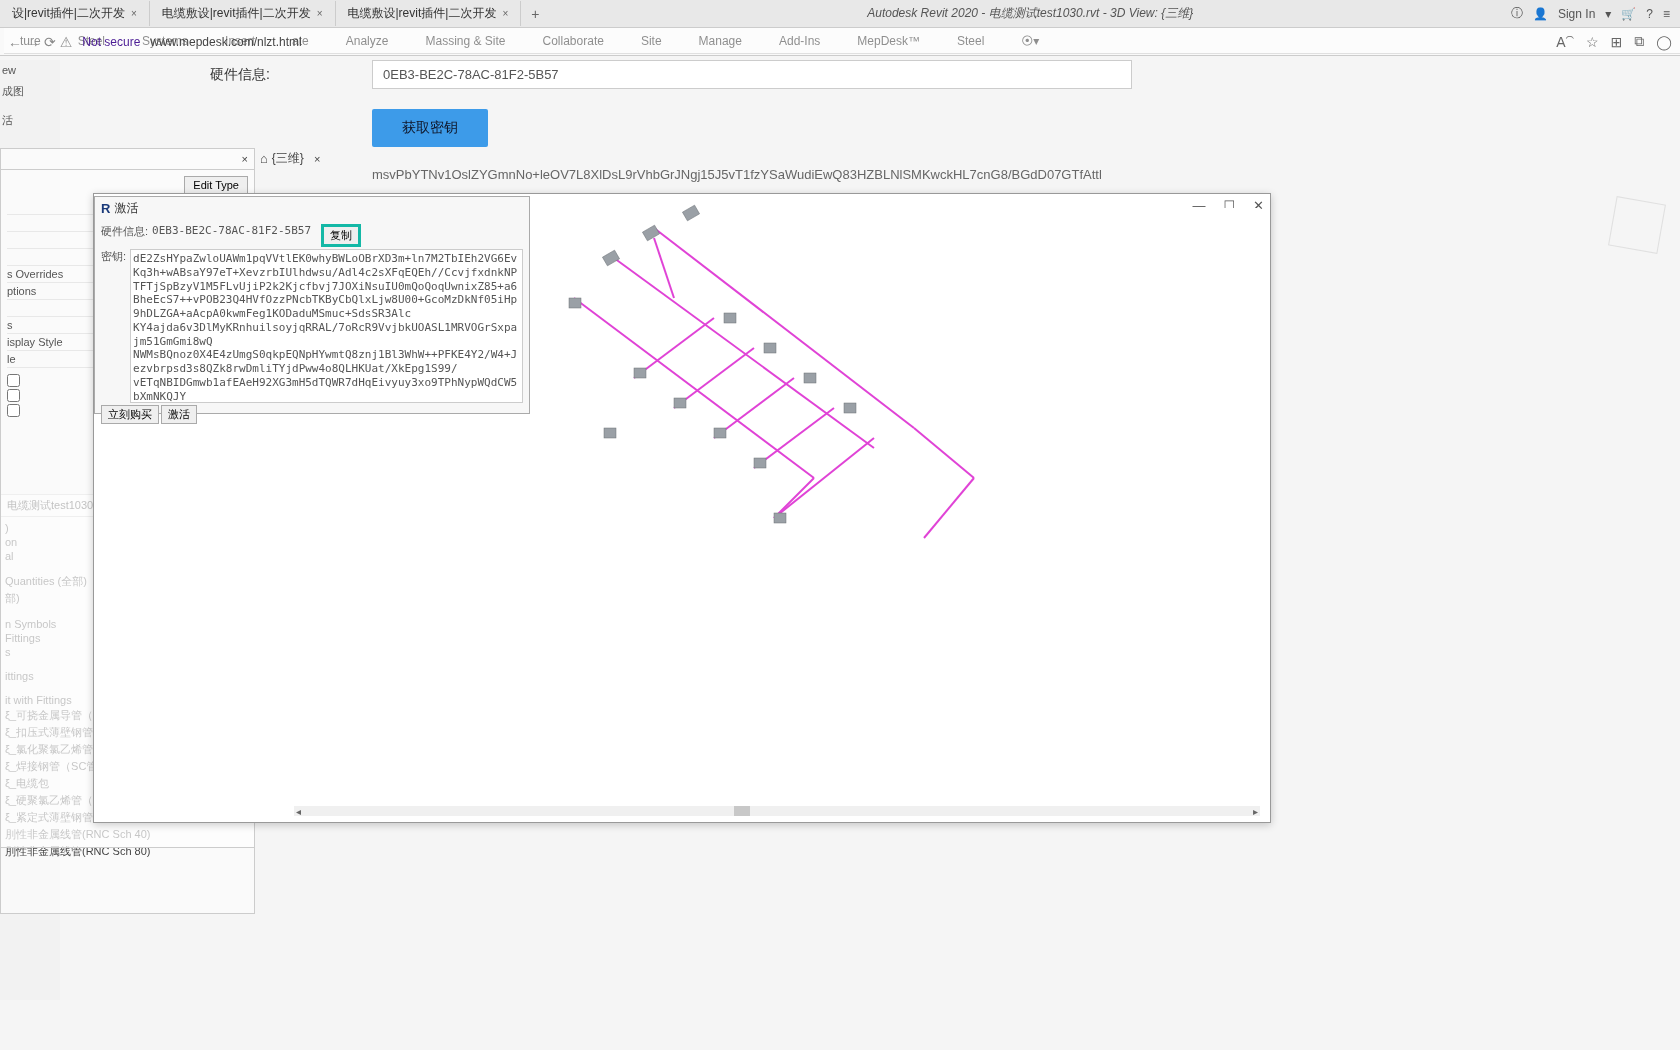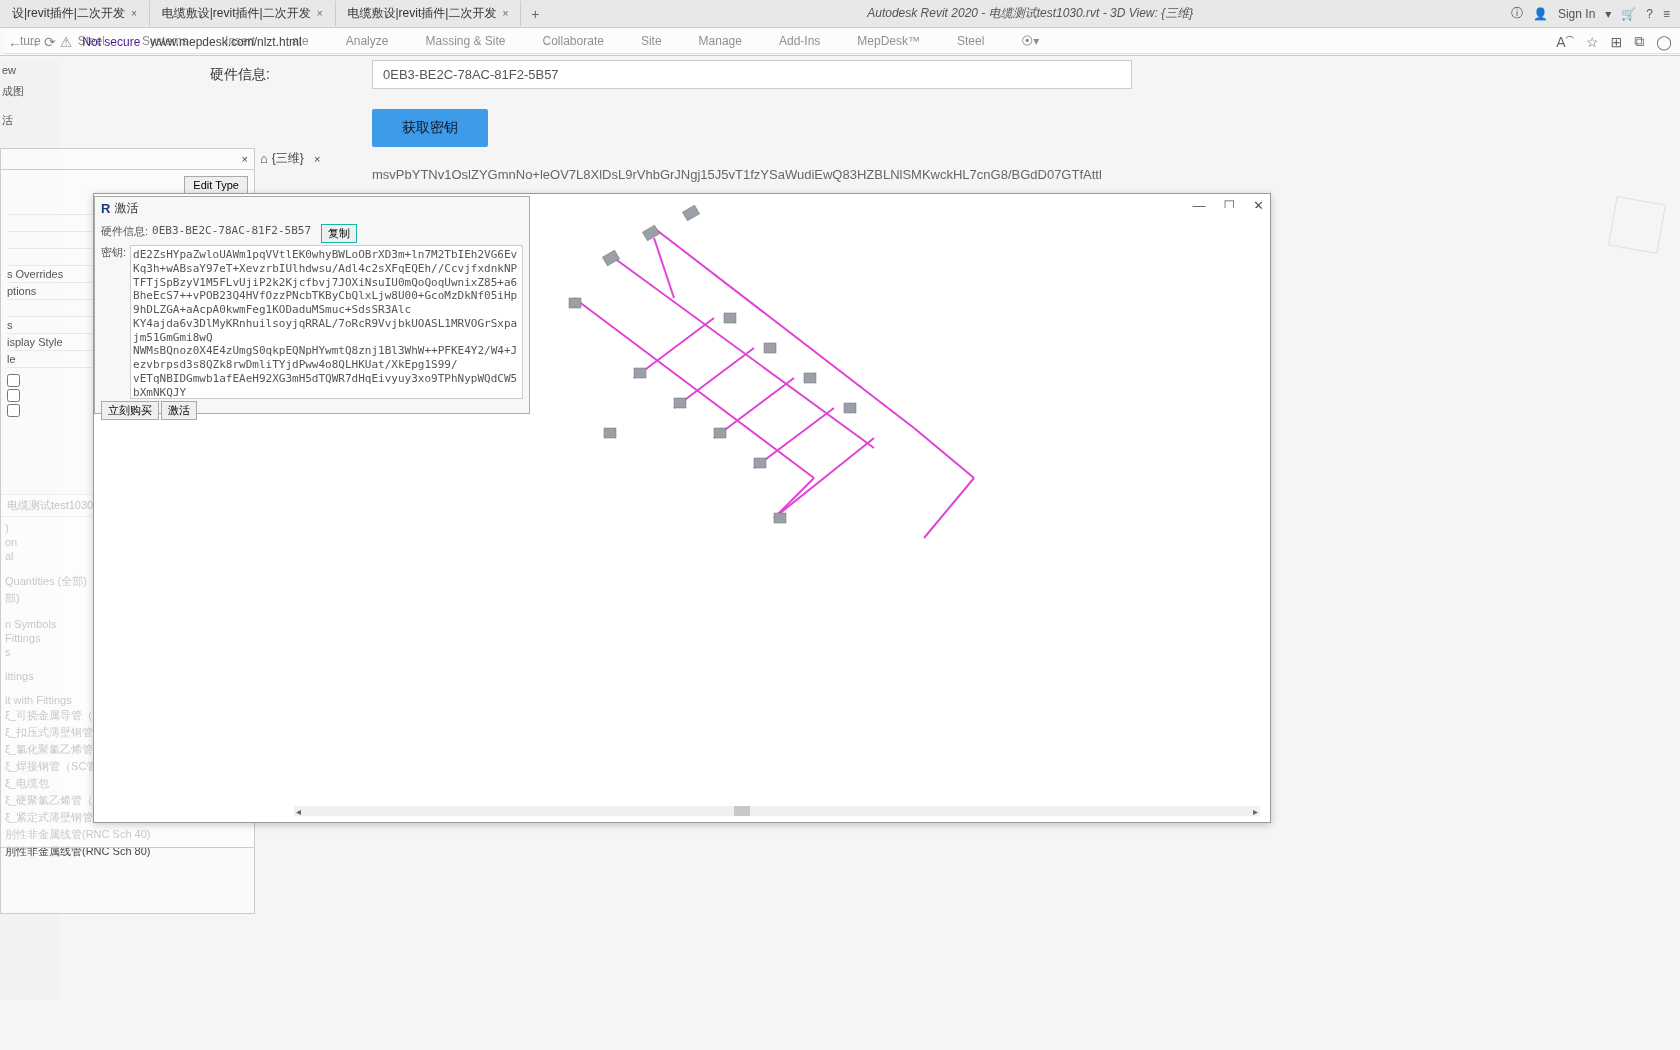--- a/index.html
+++ b/index.html
@@ -53,21 +53,21 @@
 .window-controls { position: absolute; top: 4px; right: 6px; display: flex; gap: 18px; font-size: 13px; color: #555; }
 .window-controls span { cursor: pointer; }
 
 .activation-dialog { position: absolute; top: 196px; left: 94px; width: 436px; height: 218px; background: rgba(246,246,246,0.85); border: 1px solid #aaa; z-index: 10; }
 .activation-title { padding: 3px 6px; font-size: 12px; color: #333; display: flex; align-items: center; gap: 4px; }
 .activation-title .r-icon { color: #1a3a7a; font-weight: bold; font-size: 13px; }
 .activation-body { padding: 4px 6px; font-size: 11px; color: #555; }
 .act-row { display: flex; align-items: flex-start; gap: 4px; margin-bottom: 2px; }
 .act-label { white-space: nowrap; }
 .act-val { font-family: monospace; font-size: 11px; }
-.copy-btn { border: 1px solid #14b8a6; background: #efefef; padding: 1px 6px; font-size: 11px; margin-left: 6px; cursor: pointer; }
+.copy-btn { border: 3px solid #14b8a6; background: #efefef; padding: 1px 6px; font-size: 11px; margin-left: 6px; cursor: pointer; }
 .act-textarea { width: 406px; height: 154px; border: 1px solid #ccc; background: #fff; font-family: monospace; font-size: 11px; color: #555; padding: 2px; resize: none; overflow-y: scroll; line-height: 1.25; }
 .act-buttons { margin-top: 2px; display: flex; gap: 2px; }
 .act-btn { border: 1px solid #aaa; background: #efefef; padding: 1px 6px; font-size: 11px; cursor: pointer; }
 
 .doc-tab { position: absolute; top: 150px; left: 260px; display: flex; align-items: center; gap: 4px; font-size: 12px; color: #444; z-index: 4; }
 .doc-tab .home-icon { font-size: 13px; }
 .doc-tab .close { font-size: 11px; cursor: pointer; margin-left: 6px; }
 .hscroll { position: absolute; bottom: 6px; left: 200px; right: 10px; height: 10px; background: #f0f0f0; }
 .hscroll .thumb { position: absolute; left: 440px; width: 16px; height: 10px; background: #c8c8c8; }
 .hscroll .arrow { position: absolute; top: 0; font-size: 10px; color: #666; }

